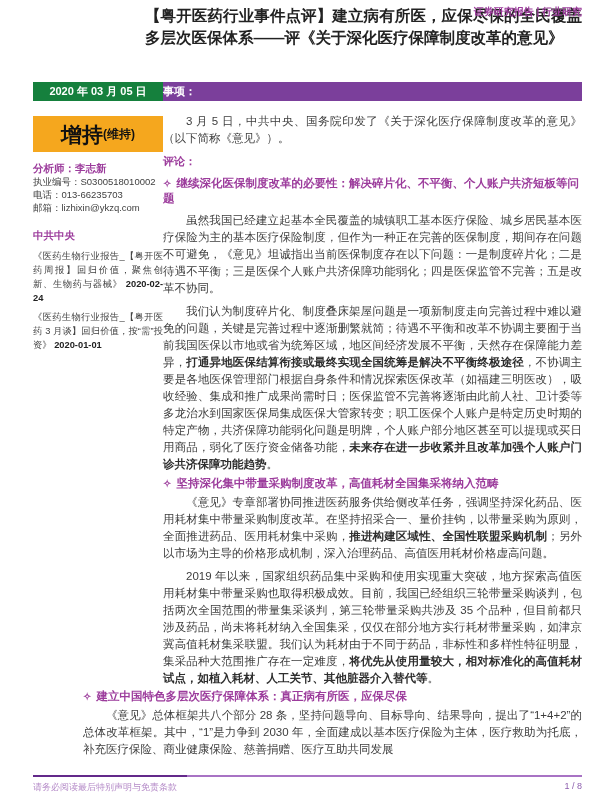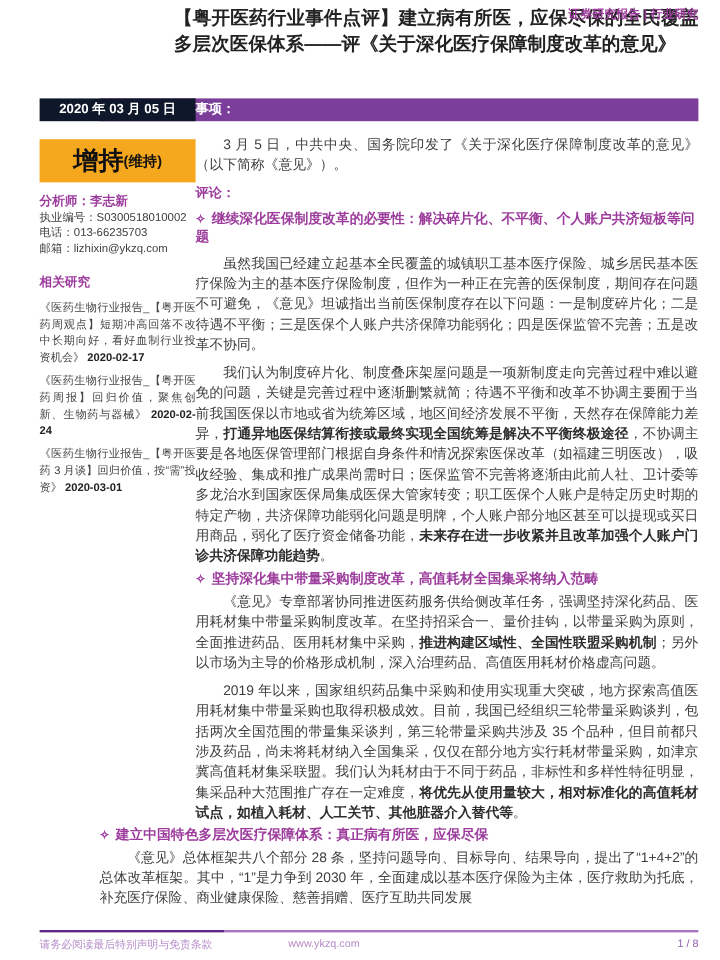--- a/index.html
+++ b/index.html
@@ -17,21 +17,21 @@
   
   .banner{margin:19px 4px 0 145px;height:24px;line-height:24px;background:#f5a71e;
           padding-left:8px;font-size:13.5px;font-weight:bold;color:#1c1c1c;}
   .doc-title{margin:5px 18px 0 145px;height:68px;overflow:hidden;font-size:15.5px;line-height:22px;
              font-weight:bold;color:#222;text-align:justify;}
 
   
   .body-flow{margin:9px 18px 0 83px;position:relative;font-size:11.5px;line-height:17px;}
   .sidebar-float{float:left;width:130px;margin-left:-50px;height:600px;}
 
-  .date-box{background:#0f172a;color:#fff;font-weight:bold;font-size:11px;height:19px;
+  .date-box{background:#15803d;color:#fff;font-weight:bold;font-size:11px;height:19px;
             line-height:19px;text-align:center;}
   .rating-box{margin-top:15px;background:#f5a71e;height:36px;display:flex;align-items:center;
               justify-content:center;color:#111;}
   .rating-big{font-size:21px;font-weight:bold;}
   .rating-note{font-size:12px;font-weight:bold;}
   .analyst{margin-top:10px;font-size:9.5px;line-height:13px;color:#404040;}
   .analyst .lead{color:#9c3c9c;font-weight:bold;font-size:10.5px;}
   .related-head{margin-top:13px;color:#9c3c9c;font-weight:bold;font-size:10.5px;}
   .related-item{margin-top:5px;font-size:9.3px;line-height:14px;color:#444;text-align:justify;}
   .related-item b{color:#222;}
@@ -76,24 +76,23 @@
       <div class="rating-box">
         <span class="rating-big">增持</span>
           <span class="rating-note">(维持)</span>
       </div>
       <div class="analyst">
         <div class="lead">分析师：李志新</div>
         <div>执业编号：S0300518010002</div>
         <div>电话：013-66235703</div>
         <div>邮箱：lizhixin@ykzq.com</div>
       </div>
-      <div class="related-head">相关研究</div>
-      <div class="related-item"><span>《医药生物行业报告_【粤开医药周观点】短期冲高回落不改中长期向好，看好血制行业投资机会》</span> <b>2020-02-17</b></div>
+      <div class="related-head">中共中央</div>
       <div class="related-item"><span>《医药生物行业报告_【粤开医药周报】回归价值，聚焦创新、生物药与器械》</span> <b>2020-02-24</b></div>
-      <div class="related-item"><span>《医药生物行业报告_【粤开医药 3 月谈】回归价值，按“需”投资》</span> <b>2020-03-01</b></div>
+      <div class="related-item"><span>《医药生物行业报告_【粤开医药 3 月谈】回归价值，按“需”投资》</span> <b>2020-01-01</b></div>
     </div>
 
     <div class="sec-bar">事项：</div>
 
     <p class="body-p">3 月 5 日，中共中央、国务院印发了《关于深化医疗保障制度改革的意见》（以下简称《意见》）。</p>
 
     <div class="comments-label">评论：</div>
 
     <div class="sec-heading h1"><span class="bullet">✧</span><span>继续深化医保制度改革的必要性：解决碎片化、不平衡、个人账户共济短板等问题</span></div>
     <p class="body-p pa"><span>虽然我国已经建立起基本全民覆盖的城镇职工基本医疗保险、城乡居民基本医疗保险为主的基本医疗保险制度，但作为一种正在完善的医保制度，期间存在问题不可避免，《意见》坦诚指出当前医保制度存在以下问题：一是制度碎片化；二是待遇不平衡；三是医保个人账户共济保障功能弱化；四是医保监管不完善；五是改革不协同。</span></p>
@@ -103,16 +102,15 @@
     <p class="body-p pc"><span>《意见》专章部署协同推进医药服务供给侧改革任务，强调坚持深化药品、医用耗材集中带量采购制度改革。在坚持招采合一、量价挂钩，以带量采购为原则，全面推进药品、医用耗材集中采购，</span><b>推进构建区域性、全国性联盟采购机制</b><span>；另外以市场为主导的价格形成机制，深入治理药品、高值医用耗材价格虚高问题。</span></p>
     <p class="body-p pd"><span>2019 年以来，国家组织药品集中采购和使用实现重大突破，地方探索高值医用耗材集中带量采购也取得积极成效。目前，我国已经组织三轮带量采购谈判，包括两次全国范围的带量集采谈判，第三轮带量采购共涉及 35 个品种，但目前都只涉及药品，尚未将耗材纳入全国集采，仅仅在部分地方实行耗材带量采购，如津京冀高值耗材集采联盟。我们认为耗材由于不同于药品，非标性和多样性特征明显，集采品种大范围推广存在一定难度，</span><b>将优先从使用量较大，相对标准化的高值耗材试点，如植入耗材、人工关节、其他脏器介入替代等</b><span>。</span></p>
 
     <div class="sec-heading h3"><span class="bullet">✧</span><span>建立中国特色多层次医疗保障体系：真正病有所医，应保尽保</span></div>
     <p class="body-p pe"><span>《意见》总体框架共八个部分 28 条，坚持问题导向、目标导向、结果导向，提出了“1+4+2”的总体改革框架。其中，“1”是力争到 2030 年，全面建成以基本医疗保险为主体，医疗救助为托底，补充医疗保险、商业健康保险、慈善捐赠、医疗互助共同发展</span></p>
 
   </div>
 
   <div class="footer-rule"></div>
   <div class="footer-disclaimer">请务必阅读最后特别声明与免责条款</div>
-  <div class="footer-site">www.ykzq.com</div>
   <div class="footer-page">1 / 8</div>
 
 </div>
 
 </body></html>

